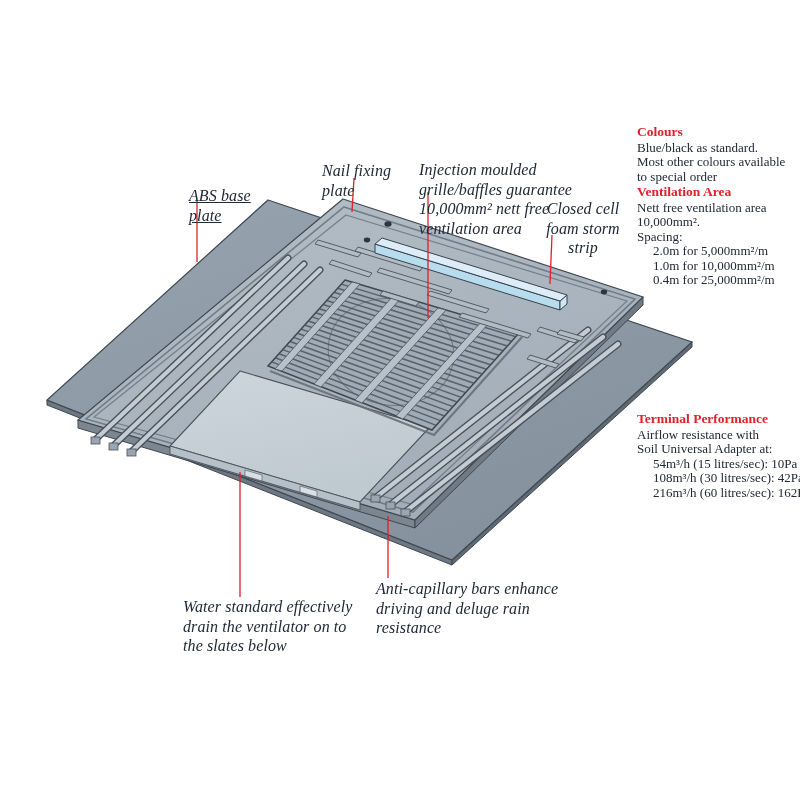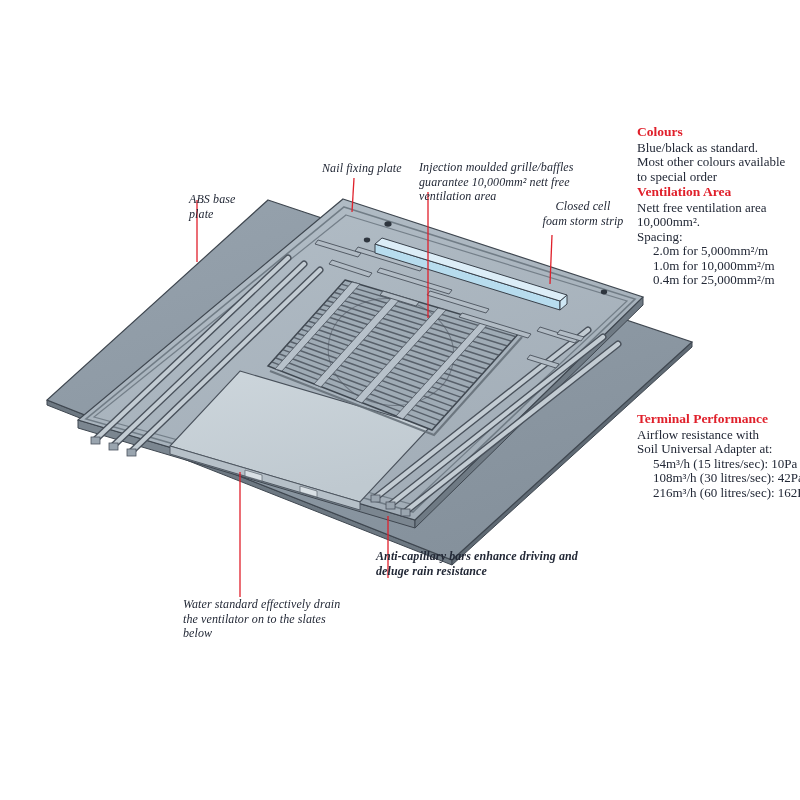--- a/index.html
+++ b/index.html
@@ -3,21 +3,21 @@
 <meta charset="utf-8">
 <style>
   html,body{margin:0;padding:0;}
   body{
     width:800px;height:800px;position:relative;background:#ffffff;
     font-family:"Liberation Serif", serif;overflow:hidden;
   }
   .stage{position:absolute;left:0;top:0;width:800px;height:800px;}
   svg{position:absolute;left:0;top:0;}
   .callout{
-    position:absolute;font-style:italic;font-size:12px;line-height:1.22;
+    position:absolute;font-style:italic;font-size:16px;line-height:1.22;
     color:#222836;letter-spacing:0.1px;
   }
   .info-block{position:absolute;width:168px;font-size:13px;line-height:14.5px;color:#222836;}
   .info-title{color:#e0202b;font-weight:bold;font-size:13.5px;margin-bottom:1px;}
   .info-line{white-space:nowrap;}
   .info-line.indent{padding-left:16px;}
 </style>
 </head>
 <body>
 
@@ -149,31 +149,31 @@
   <g stroke="#e0202b" stroke-width="1.3">
     <line x1="197" y1="200" x2="197" y2="262"></line>
     <line x1="354" y1="178" x2="352" y2="212"></line>
     <line x1="428" y1="192" x2="428" y2="318"></line>
     <line x1="552" y1="235" x2="550" y2="284"></line>
     <line x1="240" y1="472" x2="240" y2="597"></line>
     <line x1="388" y1="516" x2="388" y2="578"></line>
   </g>
 </svg>
 
-<div class="callout" style="left:189px;top:192px;width:70px;">ABS base plate</div>
+<div class="callout" style="left:189px;top:186px;width:70px;text-decoration:underline;">ABS base plate</div>
 
 <div class="callout" style="left:322px;top:161px;width:90px;">Nail fixing plate</div>
 
 <div class="callout" style="left:419px;top:160px;width:168px;">Injection moulded grille/baffles guarantee 10,000mm² nett free ventilation area</div>
 
 <div class="callout" style="left:542px;top:199px;width:82px;text-align:center;">Closed cell foam storm strip</div>
 
 <div class="callout" style="left:183px;top:597px;width:170px;">Water standard effectively drain the ventilator on to the slates below</div>
 
-<div class="callout" style="left:376px;top:549px;width:205px;font-weight:bold;">Anti-capillary bars enhance driving and deluge rain resistance</div>
+<div class="callout" style="left:376px;top:579px;width:205px;">Anti-capillary bars enhance driving and deluge rain resistance</div>
 
 <div class="info-block" style="left:637px;top:125px;">
   <div class="info-title">Colours</div>
   <div class="info-line">Blue/black as standard.</div>
   <div class="info-line">Most other colours available</div>
   <div class="info-line">to special order</div>
 </div>
 
 <div class="info-block" style="left:637px;top:185px;">
   <div class="info-title">Ventilation Area</div>

